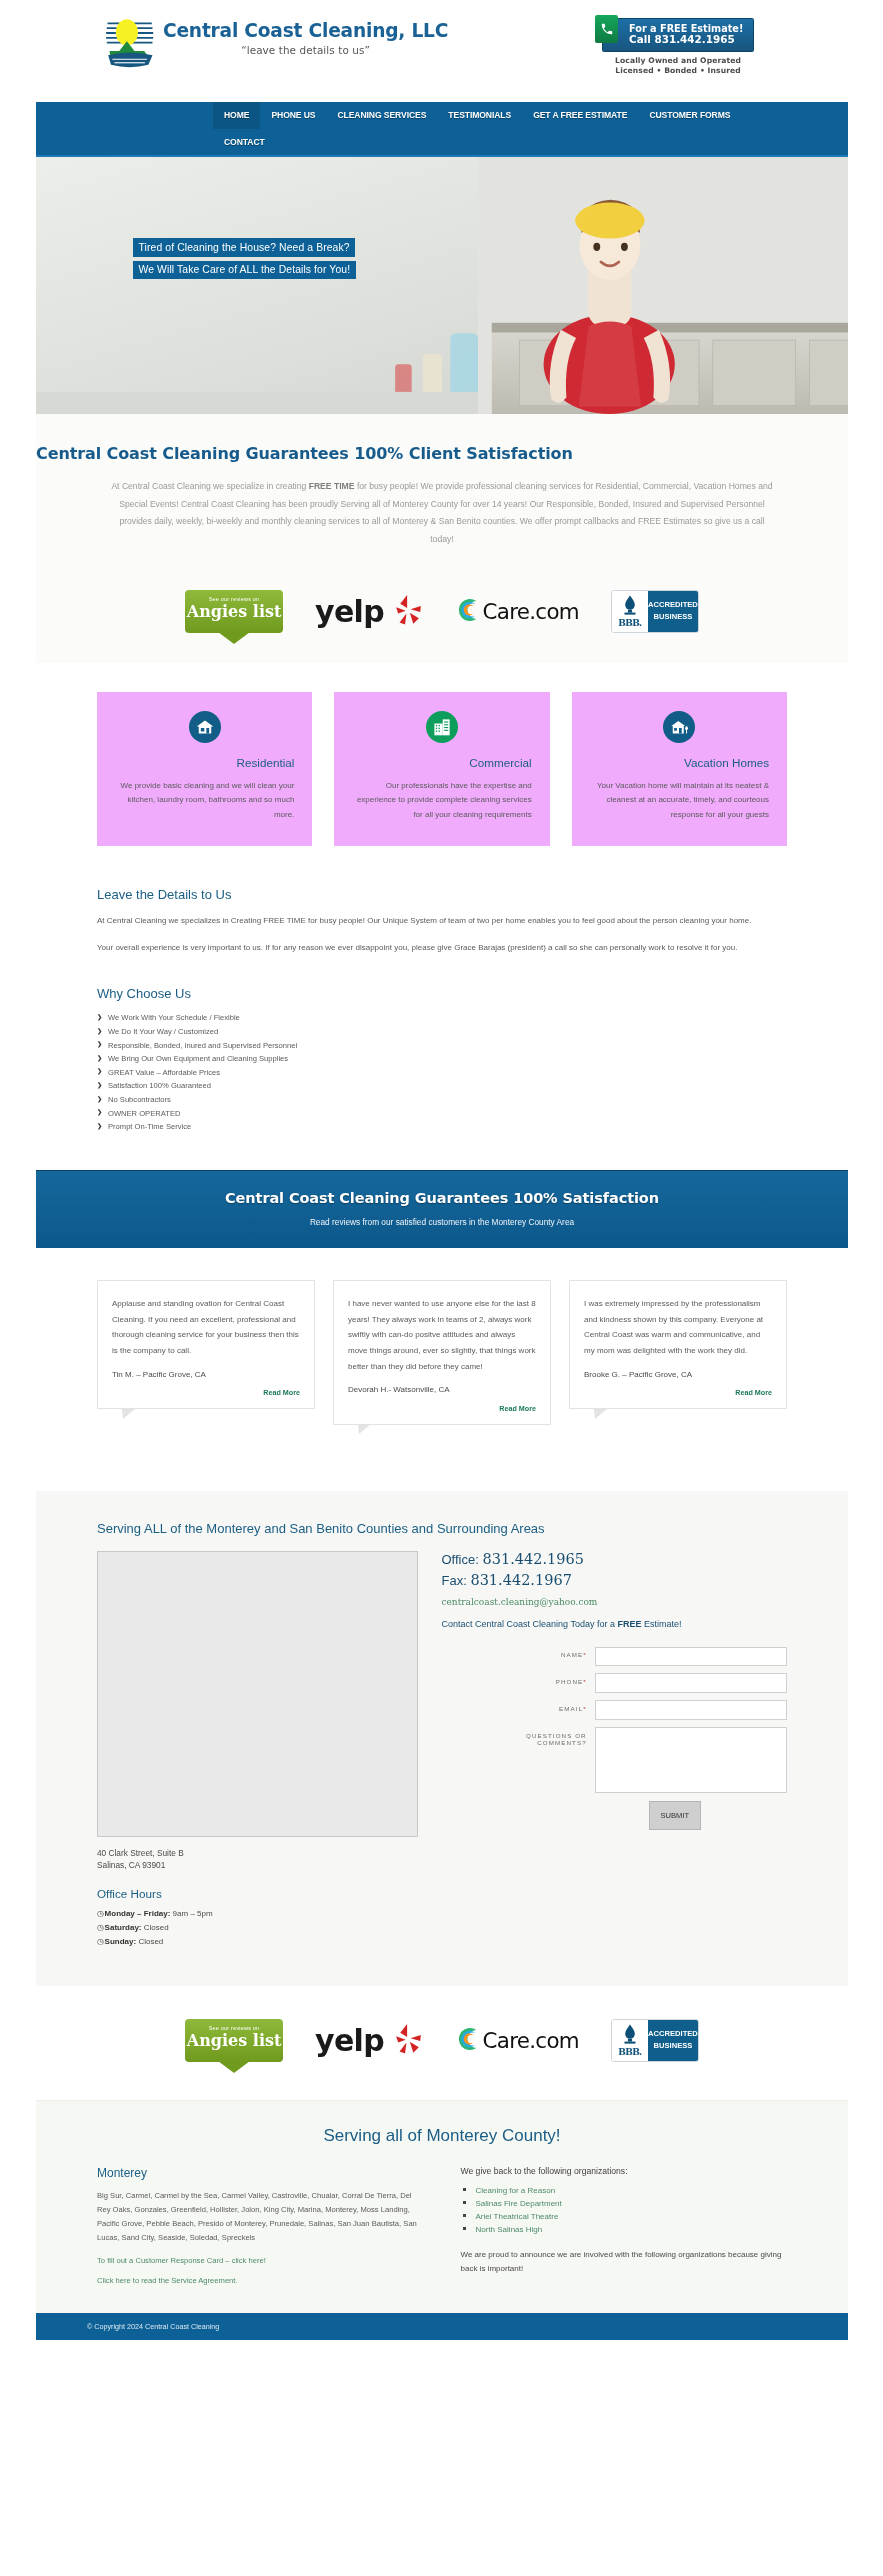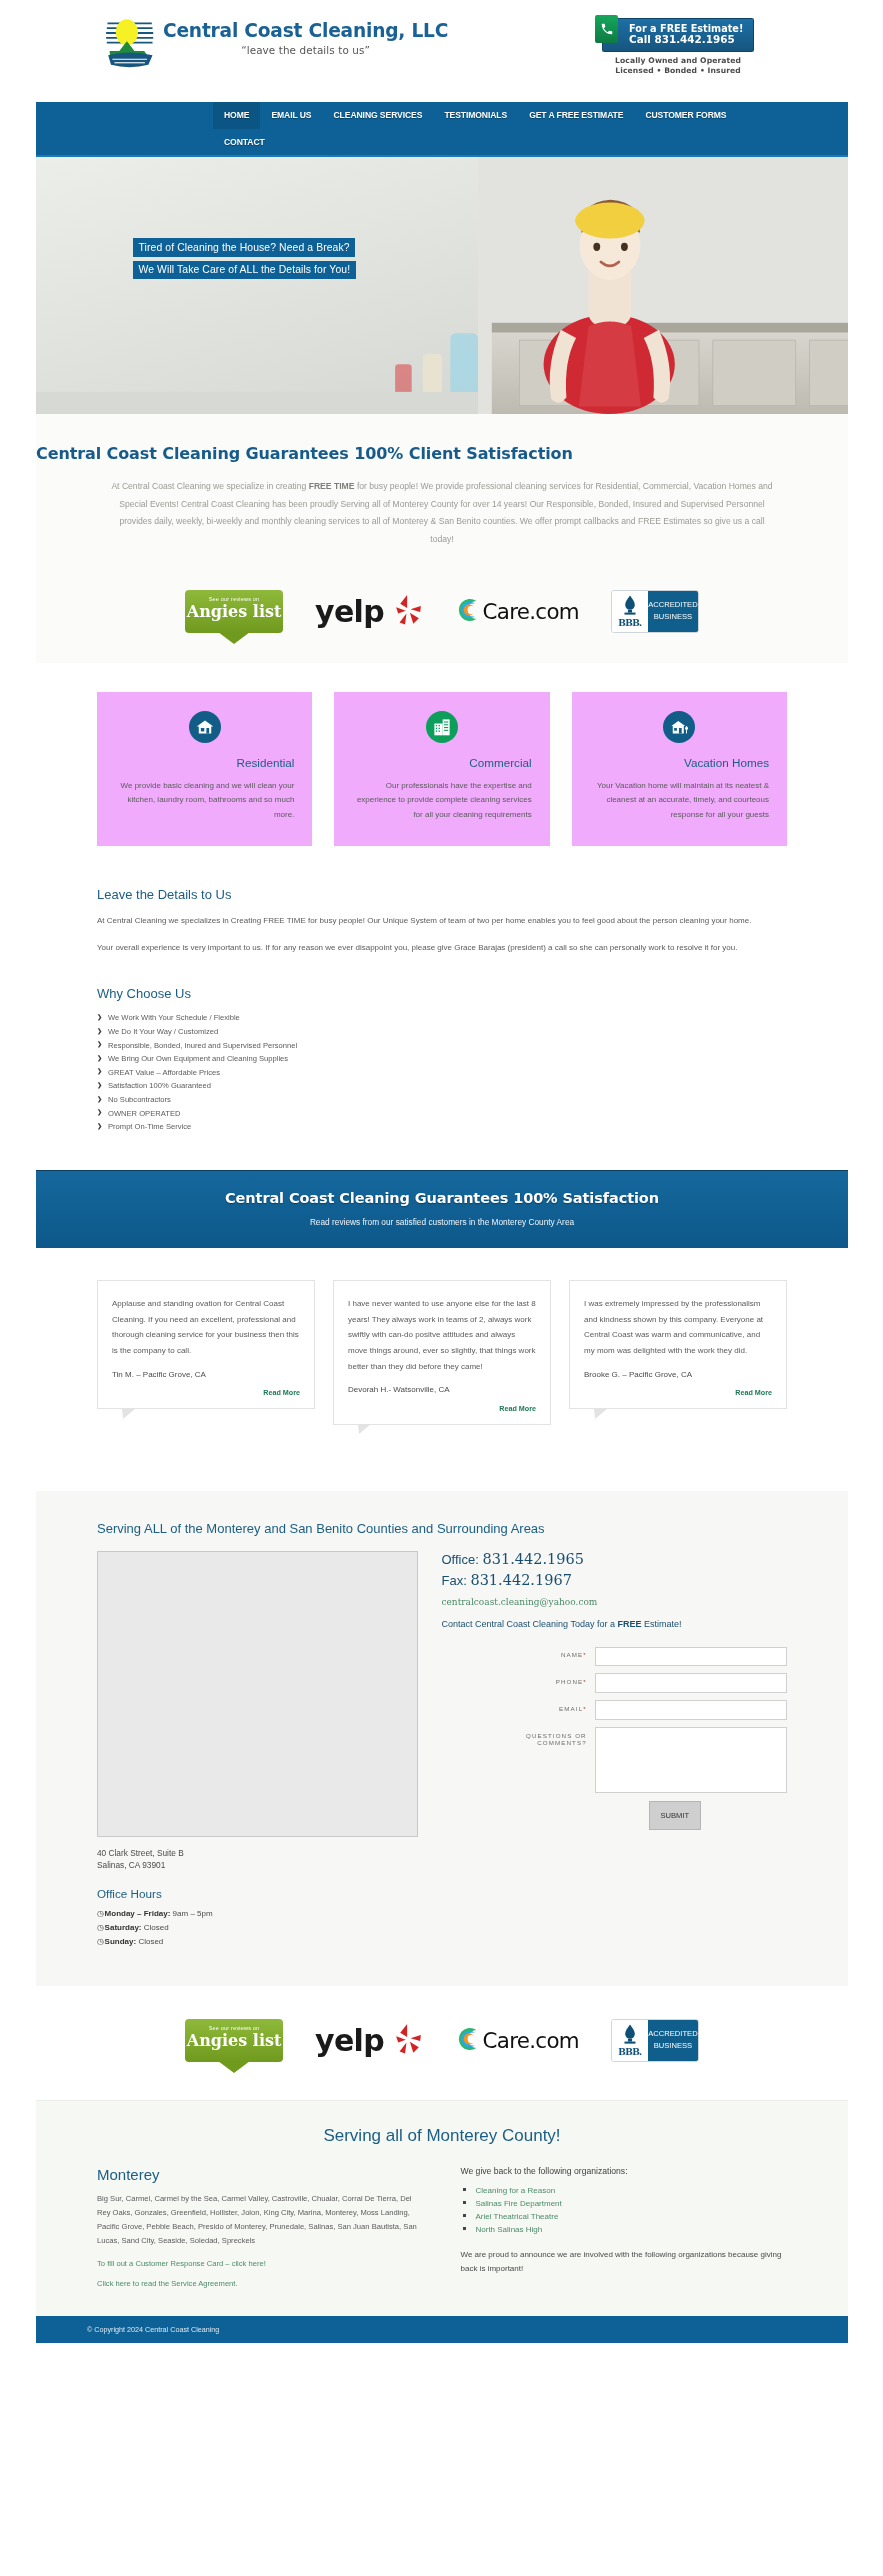--- a/index.html
+++ b/index.html
@@ -182,21 +182,21 @@
   .care-word { font-family: "DejaVu Sans", sans-serif; font-size: 21.4px; color: #111; letter-spacing: -0.7px; }
   .badge-bbb {
     width: 88px; height: 43px;
     display: flex; border: 0.7px solid #cfd6da; border-radius: 2.8px; overflow: hidden;
   }
   .bbb-left { width: 36px; background: #fff; display:flex; flex-direction:column; align-items:center; justify-content:center; }
   .bbb-letters { font-family: "DejaVu Serif", serif; font-weight: bold; font-size: 9px; color: #0d4f76; letter-spacing:-0.7px;}
   .bbb-right {
     flex: 1; background: #0f5e8c; color: #fff;
     display: flex; flex-direction: column; align-items: center; justify-content: center;
-    font-family: "Liberation Sans", sans-serif; font-size: 7.6px; font-weight: normal; line-height: 1.55;
+    font-family: "Liberation Sans", sans-serif; font-size: 7.6px; font-weight: bold; line-height: 1.55;
   }
 
   
   .services { background: #ffffff; padding: 29px 0 30px; }
   .services-inner { width: 690px; margin: 0 auto; display: flex; gap: 22px; }
   .svc-card {
     flex: 1;
     background: #f0abfc;
     padding: 19.3px 18px 23.5px;
     text-align: right;
@@ -322,21 +322,21 @@
   }
 
   
   .badges2 { background: #ffffff; display: flex; justify-content: center; align-items: center; gap: 32px; padding: 30px 0 36px; }
 
   
   .footer { background: #f6f8f4; padding: 25px 0 28px; border-top: 0.7px solid #eceeea; }
   .footer-title { text-align: center; font-size: 17px; color: #1b5e85; margin-bottom: 19.3px; }
   .footer-inner { width: 690px; margin: 0 auto; display: flex; gap: 37px; }
   .fcol { flex: 1; }
-  .fcol h4 { font-size: 15px; color: #1b5e85; font-weight: normal; margin-bottom: 9.7px; }
+  .fcol h4 { font-size: 12px; color: #1b5e85; font-weight: normal; margin-bottom: 9.7px; }
   .fcol p { font-size: 7.6px; line-height: 1.85; color: #5b5b5b; }
   .flink { display: block; font-size: 7.6px; color: #4c8a68; text-decoration: none; margin-top: 11px; }
   .org-intro { font-size: 8.6px; color: #3f3f3f; margin-bottom: 8.3px; }
   .org-list { list-style: square; padding-left: 15px; margin-bottom: 14px; }
   .org-list li { margin: 2.1px 0; }
   .org-list li a { font-size: 8px; color: #4c8a68; text-decoration: none; }
   .org-note { font-size: 8px; line-height: 1.7; color: #4a4a4a; }
 
   .copyright {
     background: #0d6197;
@@ -390,21 +390,21 @@
         </div>
         <div class="cta-sub1">Locally Owned and Operated</div>
         <div class="cta-sub2">Licensed • Bonded • Insured</div>
       </div>
     </div>
   </div>
 
   <div class="nav">
     <div class="nav-inner">
       <a href="#" class="active">HOME</a>
-      <a href="#">EMAIL US</a>
+      <a href="#">PHONE US</a>
       <a href="#">CLEANING SERVICES</a>
       <a href="#">TESTIMONIALS</a>
       <a href="#">GET A FREE ESTIMATE</a>
       <a href="#">CUSTOMER FORMS</a>
       <a href="#">CONTACT</a>
     </div>
   </div>
 
   <div class="hero">
     <span class="hero-photo">

